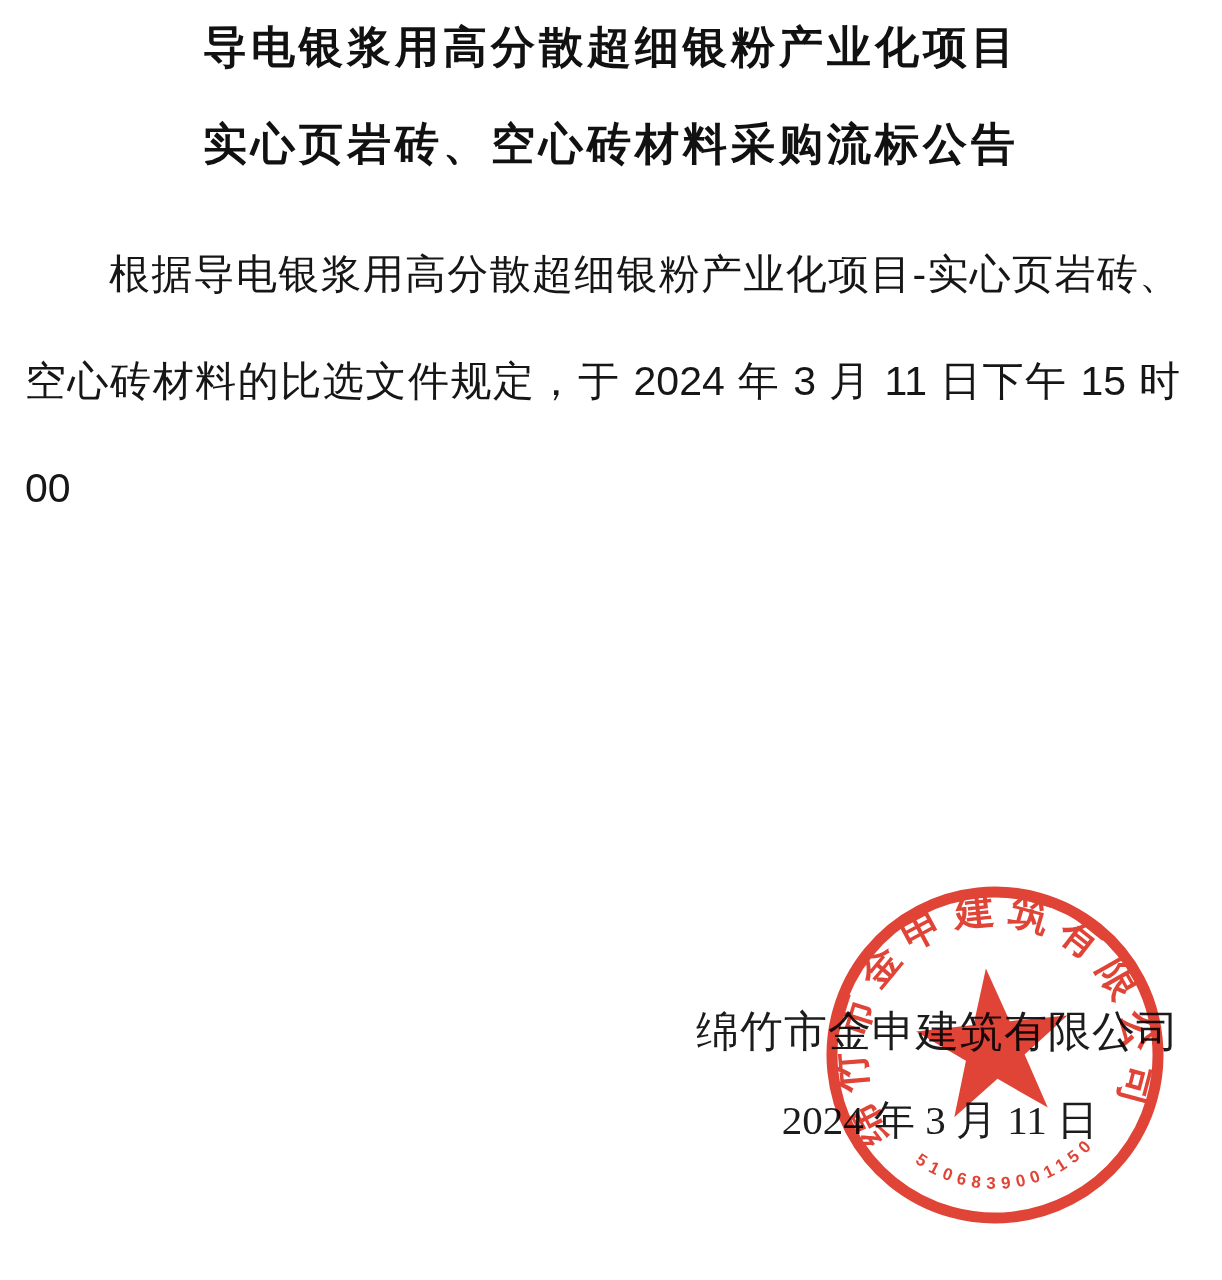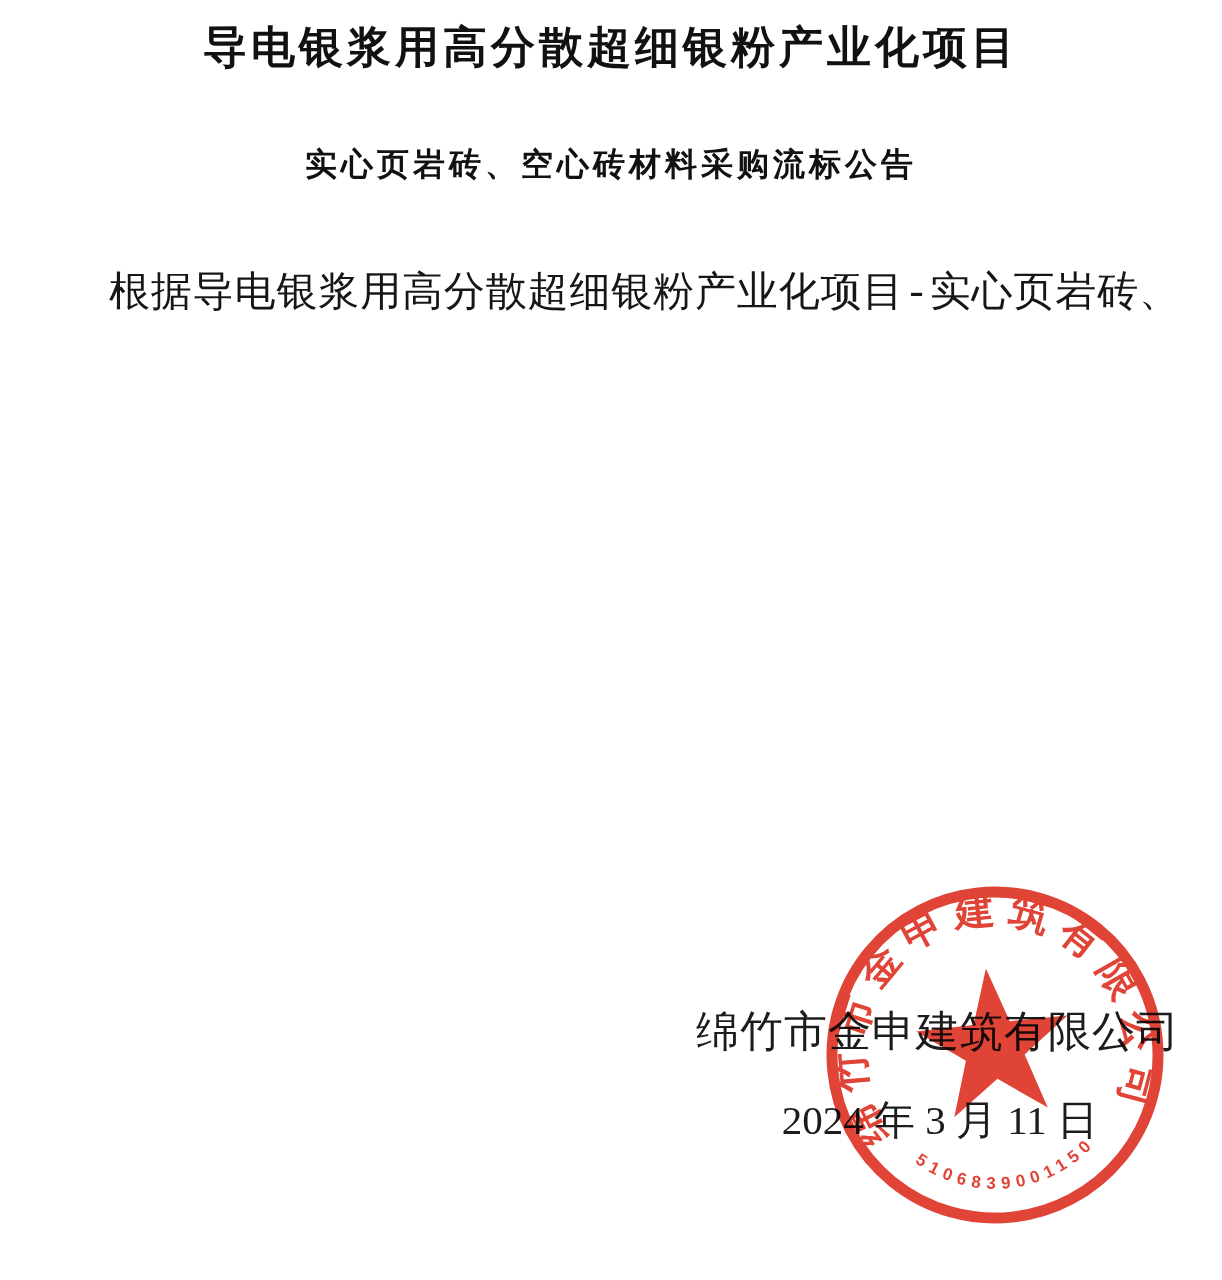--- a/index.html
+++ b/index.html
@@ -15,25 +15,25 @@
   }
   .title {
     text-align: center;
     font-family: "Liberation Sans", sans-serif;
     font-weight: 700;
     color: #111;
     letter-spacing: 4px;
     white-space: nowrap;
   }
   .title-1 { padding-top: 21px; font-size: 44px; line-height: 52px; }
-  .title-2 { margin-top: 64px; font-size: 32px; line-height: 54px; }
+  .title-2 { margin-top: 44px; font-size: 44px; line-height: 54px; }
   .body-text {
     margin: 50px 42px 0 25px;
     font-size: 41px;
-    font-family: Liberation Mono, monospace;
+    font-family: Liberation Sans, sans-serif;
     color: #161616;
   }
   .body-line {
     height: 107px;
     line-height: 107px;
     text-align: justify;
     text-align-last: justify;
   }
   .body-line.first { text-indent: 84px; }
   .body-line.last { text-align: left; text-align-last: left; }
@@ -82,20 +82,21 @@
 <body>
 
 <div class="page">
 
   <div class="title title-1">导电银浆用高分散超细银粉产业化项目</div>
 
   <div class="title title-2">实心页岩砖、空心砖材料采购流标公告</div>
 
   <div class="body-text">
     <div class="body-line first">根据导电银浆用高分散超细银粉产业化项目-实心页岩砖、</div>
+    <div class="body-line">空心砖材料的比选文件规定，于 2024 年 3 月 11 日下午 15 时 00</div>
   </div>
 
   <div class="sig-company">绵竹市金申建筑有限公司</div>
 
   <div class="sig-date">2024 年 3 月 11 日</div>
 
   <svg class="seal" viewBox="0 0 364 364" xmlns="http://www.w3.org/2000/svg">
     <defs>
       <path id="ring-path" d="M 67.7 248 A 132 132 0 1 1 296.3 248" fill="none"></path>
       <path id="serial-path" d="M 66 249 A 134 134 0 0 0 298 249" fill="none"></path>

